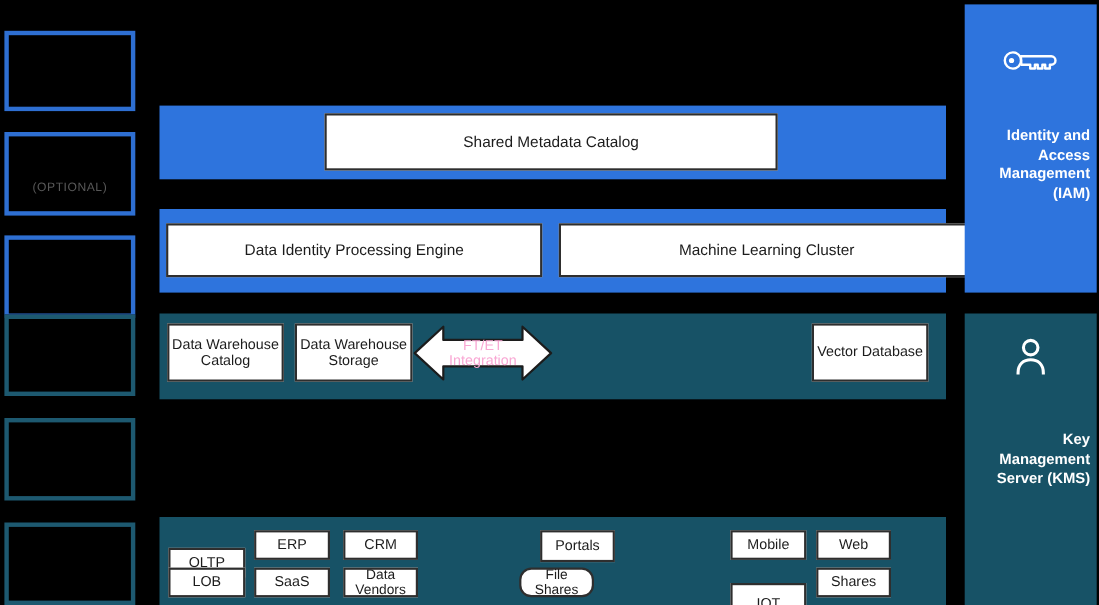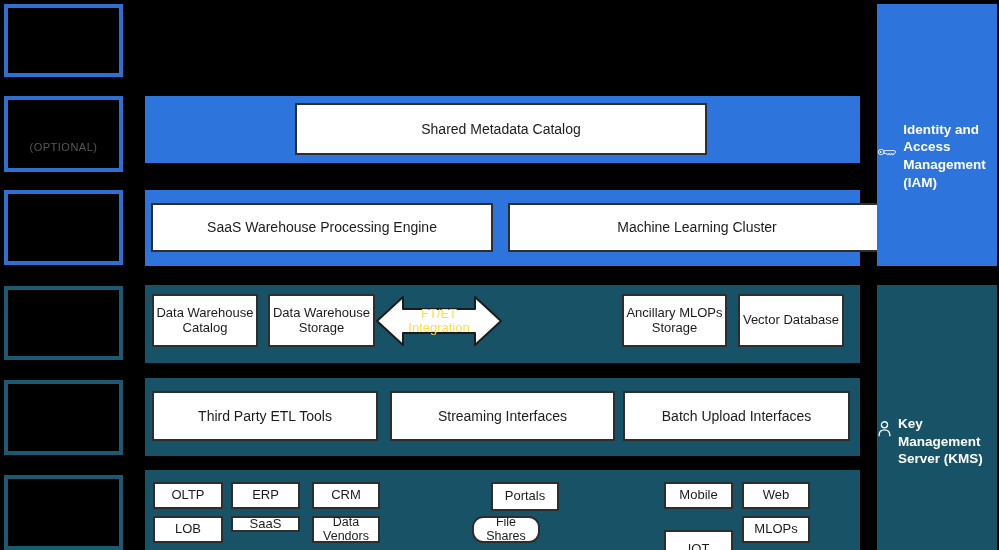--- a/index.html
+++ b/index.html
@@ -14,36 +14,36 @@
     position:absolute;box-sizing:border-box;background:#ffffff;border:2px solid #2e2e2e;
     display:flex;align-items:center;justify-content:center;text-align:center;
     color:#1c1c1c;font-size:14px;line-height:1.15;padding:2px;
   }
   .wbox.sm{font-size:13px;}
   .wbox.xs{font-size:12.5px;line-height:1.05;padding:0 1px;}
   .lbox{
     position:absolute;box-sizing:border-box;left:4px;width:119px;background:#000;
     display:flex;align-items:center;justify-content:center;
   }
-  .lbox.blue{border:4px solid #2e6fd2;}
+  .lbox.blue{border:4px solid #2e6fd2;margin-top:24px;}
   .lbox.teal{border:4px solid #1d5970;}
   .optional{
     color:#585858;font-size:11px;letter-spacing:0.5px;margin-top:26px;
   }
   .rail{
     position:absolute;left:877px;width:120px;box-sizing:border-box;
-    display:flex;flex-direction:row;align-items:center;
-    color:#fff;text-align:left;
+    display:flex;flex-direction:column;align-items:center;
+    color:#fff;text-align:right;
   }
   .rail .rail-label{font-weight:bold;font-size:13.5px;line-height:1.3;padding:0 6px;}
   .arrowWrap{position:absolute;}
   .arrowWrap svg{display:block;}
   .arrowText{
     position:absolute;inset:0;display:flex;align-items:center;justify-content:center;
-    text-align:center;font-size:13px;line-height:1.1;color:#fde047;padding:0 22px;
+    text-align:center;font-size:13px;line-height:1.1;color:#f9a8d4;padding:0 22px;
   }
   .flexrow{position:absolute;display:flex;}
   .flexrow .wbox{position:relative;flex:1;}
 </style>
 </head>
 <body>
 
 <div id="canvas">
 
   <div class="lbox blue" style="top:4px;height:73px;"></div>
@@ -54,60 +54,54 @@
   <div class="lbox teal" style="top:286px;height:74px;"></div>
   <div class="lbox teal" style="top:380px;height:75px;"></div>
   <div class="lbox teal" style="top:475px;height:75px;"></div>
 
 
   <div class="band blue" style="left:145px;top:96px;width:715px;height:67px;">
     <div class="wbox" style="left:150px;top:7px;width:412px;height:52px;">Shared Metadata Catalog</div>
   </div>
 
   <div class="band blue" style="left:145px;top:190px;width:715px;height:76px;">
-    <div class="wbox" style="left:6px;top:13px;width:342px;height:49px;">SaaS Warehouse Processing Engine</div>
+    <div class="wbox" style="left:6px;top:13px;width:342px;height:49px;">Data Identity Processing Engine</div>
     <div class="wbox" style="left:363px;top:13px;width:378px;height:49px;">Machine Learning Cluster</div>
   </div>
 
   <div class="band teal" style="left:145px;top:285px;width:715px;height:78px;">
     <div class="wbox sm" style="left:7px;top:9px;width:106px;height:53px;">Data Warehouse Catalog</div>
     <div class="wbox sm" style="left:123px;top:9px;width:107px;height:53px;">Data Warehouse Storage</div>
 
     <div class="arrowWrap" style="left:230px;top:10px;width:128px;height:52px;">
       <svg width="128" height="52" viewBox="0 0 128 52">
         <polygon points="2,26 28,2 28,14 100,14 100,2 126,26 100,50 100,38 28,38 28,50" fill="#ffffff" stroke="#1c1c1c" stroke-width="2" stroke-linejoin="round"></polygon>
       </svg>
       <div class="arrowText">FT/ET Integration</div>
     </div>
 
-    <div class="wbox sm" style="left:477px;top:9px;width:105px;height:53px;">Ancillary MLOPs Storage</div>
     <div class="wbox sm" style="left:593px;top:9px;width:106px;height:53px;">Vector Database</div>
   </div>
 
-  <div class="band teal" style="left:145px;top:378px;width:715px;height:78px;">
-    <div class="wbox" style="left:7px;top:13px;width:226px;height:50px;">Third Party ETL Tools</div>
-    <div class="wbox" style="left:245px;top:13px;width:225px;height:50px;">Streaming Interfaces</div>
-    <div class="wbox" style="left:478px;top:13px;width:227px;height:50px;">Batch Upload Interfaces</div>
-  </div>
 
   <div class="band teal" style="left:145px;top:470px;width:715px;height:80px;">
 
-    <div class="wbox sm" style="left:8px;top:12px;width:70px;height:27px;">OLTP</div>
+    <div class="wbox sm" style="left:8px;top:28px;width:70px;height:27px;">OLTP</div>
     <div class="wbox sm" style="left:86px;top:12px;width:69px;height:27px;">ERP</div>
     <div class="wbox sm" style="left:167px;top:12px;width:68px;height:27px;">CRM</div>
     <div class="wbox sm" style="left:346px;top:12px;width:68px;height:29px;">Portals</div>
     <div class="wbox sm" style="left:519px;top:12px;width:69px;height:27px;">Mobile</div>
     <div class="wbox sm" style="left:597px;top:12px;width:68px;height:27px;">Web</div>
 
     <div class="wbox sm" style="left:8px;top:46px;width:70px;height:27px;">LOB</div>
-    <div class="wbox sm" style="left:86px;top:46px;width:69px;height:16px;">SaaS</div>
+    <div class="wbox sm" style="left:86px;top:46px;width:69px;height:27px;">SaaS</div>
     <div class="wbox xs" style="left:167px;top:46px;width:68px;height:27px;">Data Vendors</div>
     <div class="wbox xs" style="left:327px;top:46px;width:68px;height:27px;border-radius:11px;">File Shares</div>
     <div class="wbox sm" style="left:519px;top:60px;width:69px;height:39px;">IOT</div>
-    <div class="wbox sm" style="left:597px;top:46px;width:68px;height:27px;">MLOPs</div>
+    <div class="wbox sm" style="left:597px;top:46px;width:68px;height:27px;">Shares</div>
   </div>
 
   <div class="rail" style="top:4px;height:262px;background:#2e74dd;">
     <svg style="margin-top:34px;" width="58" height="34" viewBox="0 0 64 40">
       <circle cx="13" cy="20" r="8.7" fill="none" stroke="#ffffff" stroke-width="2.6"></circle>
       <circle cx="11.5" cy="20" r="2.8" fill="#ffffff"></circle>
       <path d="M21.5 15.5 H54 a4.5 4.5 0 0 1 0 9 h-1.5 v4 h-5 v-4 h-3 v4 h-5 v-4 h-3 v4 h-5 v-4 H22 Z" fill="none" stroke="#ffffff" stroke-width="2.6" stroke-linejoin="round"></path>
     </svg>
     <div class="rail-label" style="margin-top:42px;">Identity and Access Management (IAM)</div>
   </div>

